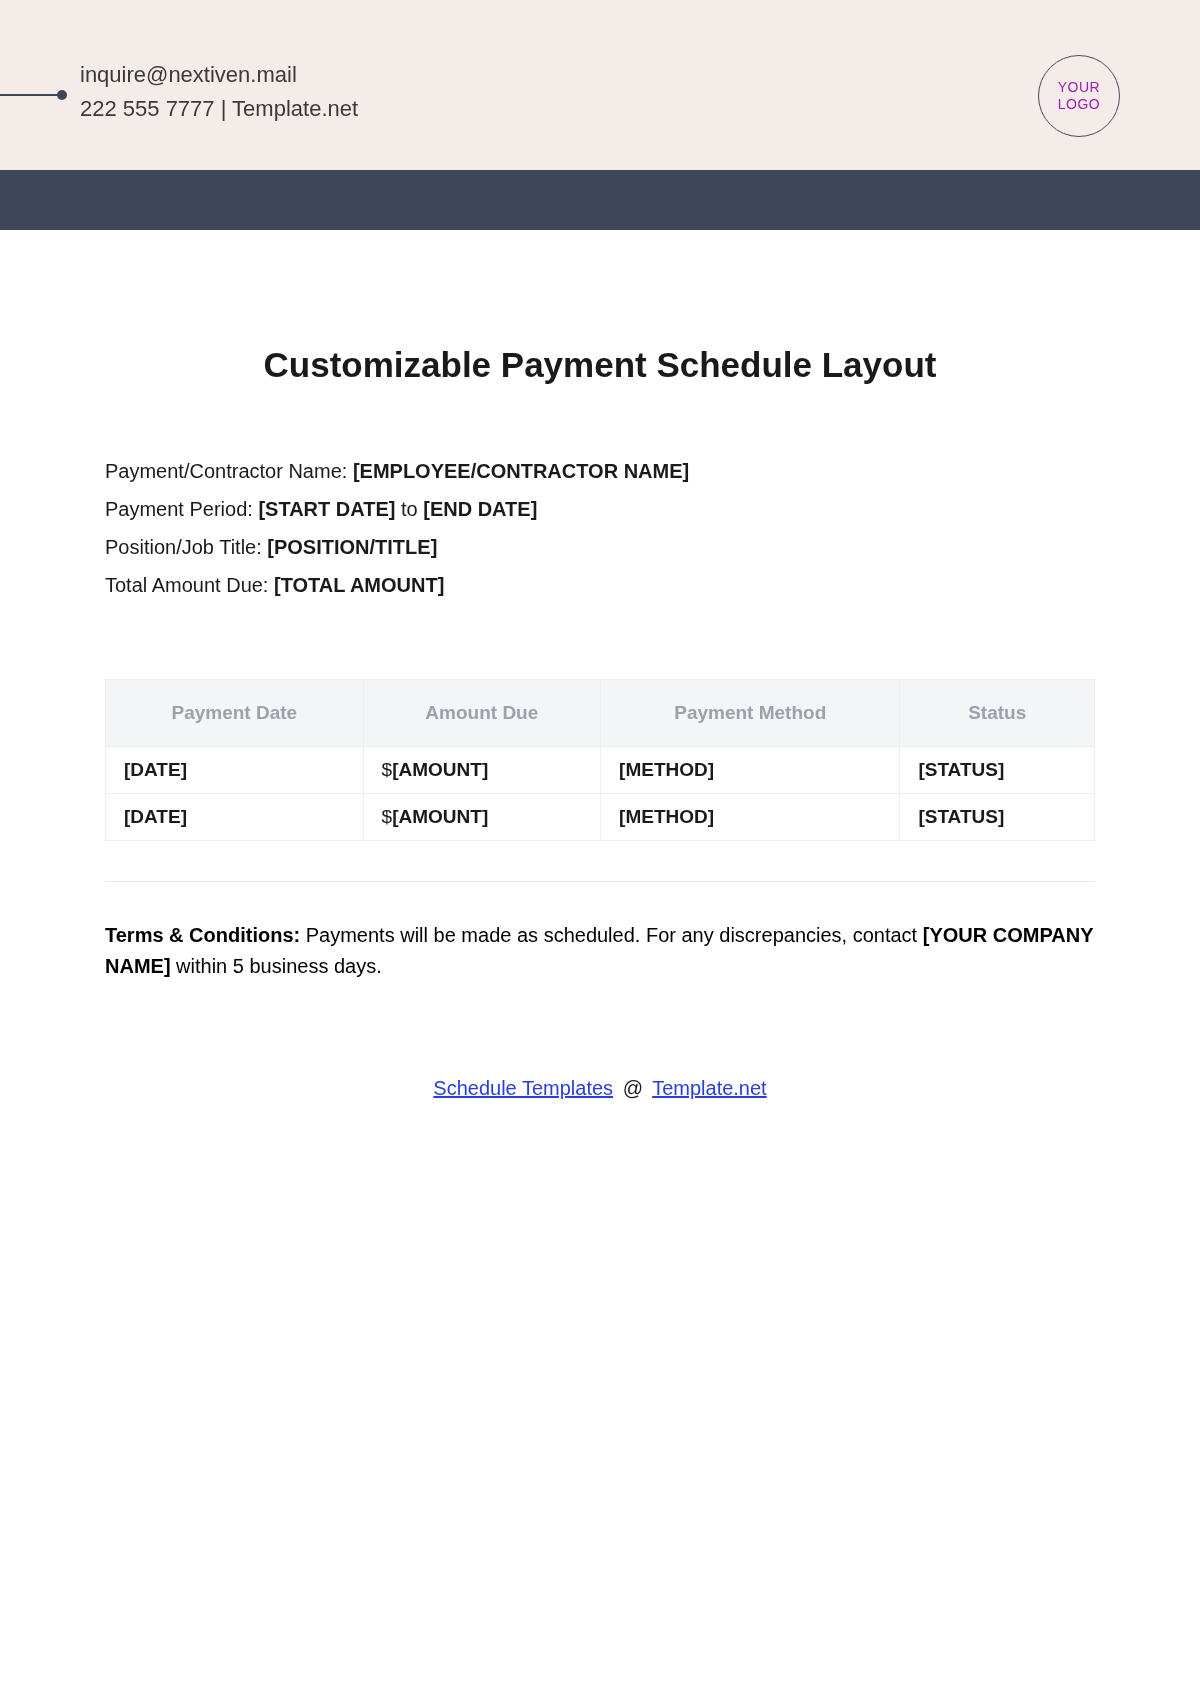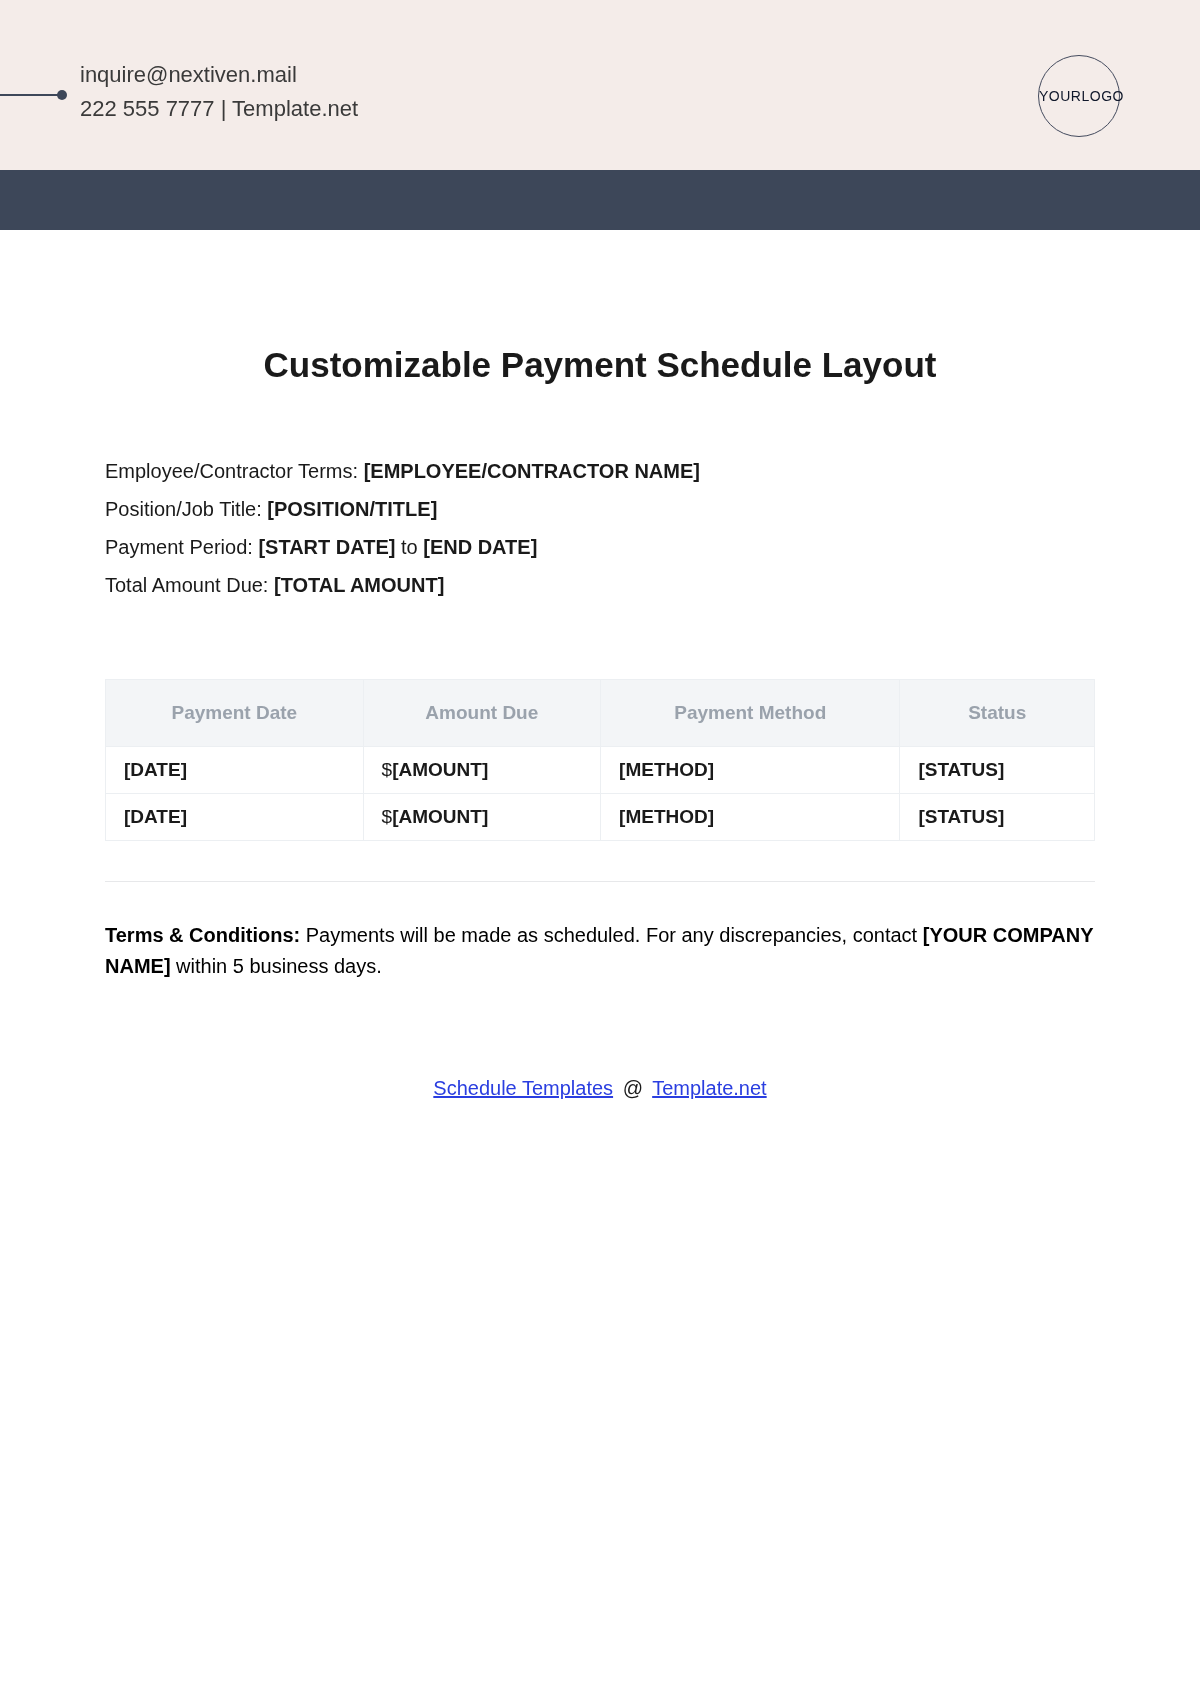--- a/index.html
+++ b/index.html
@@ -41,25 +41,26 @@
     }
     .logo-circle {
       position: absolute;
       right: 80px;
       top: 55px;
       width: 82px;
       height: 82px;
       border: 1.5px solid #444b5e;
       border-radius: 50%;
       display: flex;
+      flex-direction: column;
       align-items: center;
-      justify-content: space-between;
+      justify-content: center;
       font-size: 14px;
       letter-spacing: 0.5px;
-      color: #0f172a;
+      color: #a21caf;
       font-weight: 500;
       line-height: 1.2;
     }
     .nav-bar {
       background: #3d4759;
       height: 60px;
       width: 100%;
     }
     .content {
       padding: 90px 105px 0 105px;
@@ -142,27 +143,27 @@
   </div>
 </div>
 
 <div class="nav-bar"></div>
 
 <div class="content">
   <h1 class="title">Customizable Payment Schedule Layout</h1>
 
   <div class="fields">
     <div class="row">
-      <span>Employee/Contractor Terms: </span><span class="bold">[EMPLOYEE/CONTRACTOR NAME]</span>
+      <span>Payment/Contractor Name: </span><span class="bold">[EMPLOYEE/CONTRACTOR NAME]</span>
+    </div>
+    <div class="row">
+      <span>Payment Period: </span><span class="bold">[START DATE]</span><span> to </span><span class="bold">[END DATE]</span>
     </div>
     <div class="row">
       <span>Position/Job Title: </span><span class="bold">[POSITION/TITLE]</span>
-    </div>
-    <div class="row">
-      <span>Payment Period: </span><span class="bold">[START DATE]</span><span> to </span><span class="bold">[END DATE]</span>
     </div>
     <div class="row">
       <span>Total Amount Due: </span><span class="bold">[TOTAL AMOUNT]</span>
     </div>
   </div>
 
   <div class="table-wrap">
     <table>
       <thead>
         <tr>

